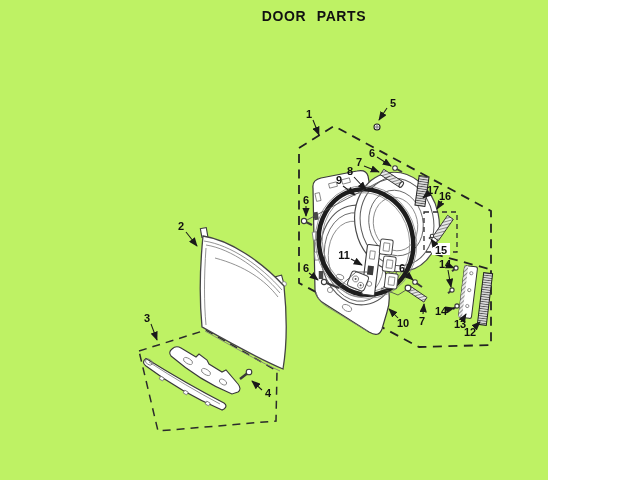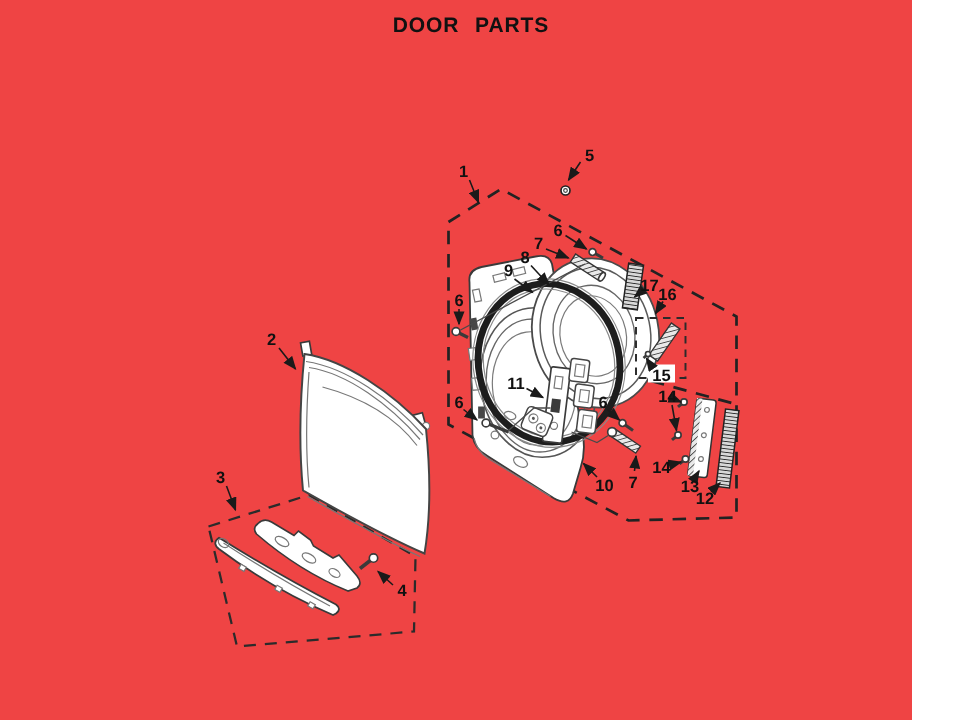--- a/index.html
+++ b/index.html
@@ -1,16 +1,16 @@
 <!DOCTYPE html>
 <html><head>
 <meta charset="utf-8">
 <style>
   html,body{margin:0;padding:0;background:#ffffff;}
-  .stage{position:relative;width:608px;height:480px;background:#ef4444;overflow:hidden;
+  .stage{position:relative;width:548px;height:480px;background:#bef264;overflow:hidden;
          font-family:"Liberation Sans",sans-serif;}
   .title{position:absolute;top:8px;left:0;width:628px;text-align:center;
          font-size:14px;font-weight:bold;letter-spacing:.6px;word-spacing:6px;color:#111;}
   svg{position:absolute;top:0;left:0;}
   .callout{font:bold 11px "Liberation Sans",sans-serif;fill:#111;text-anchor:middle;}
   .leader{stroke:#1a1a1a;stroke-width:1.05;}
   .dashMain{fill:none;stroke:#222;stroke-width:1.8;stroke-dasharray:9 6.5;}
   .dashSub{fill:none;stroke:#2b2b2b;stroke-width:1.5;stroke-dasharray:8 6;}
   .dashBox{fill:none;stroke:#2b2b2b;stroke-width:1.3;stroke-dasharray:5 4;}
   .ln{fill:none;stroke:#3a3a3a;stroke-width:1.1;}

